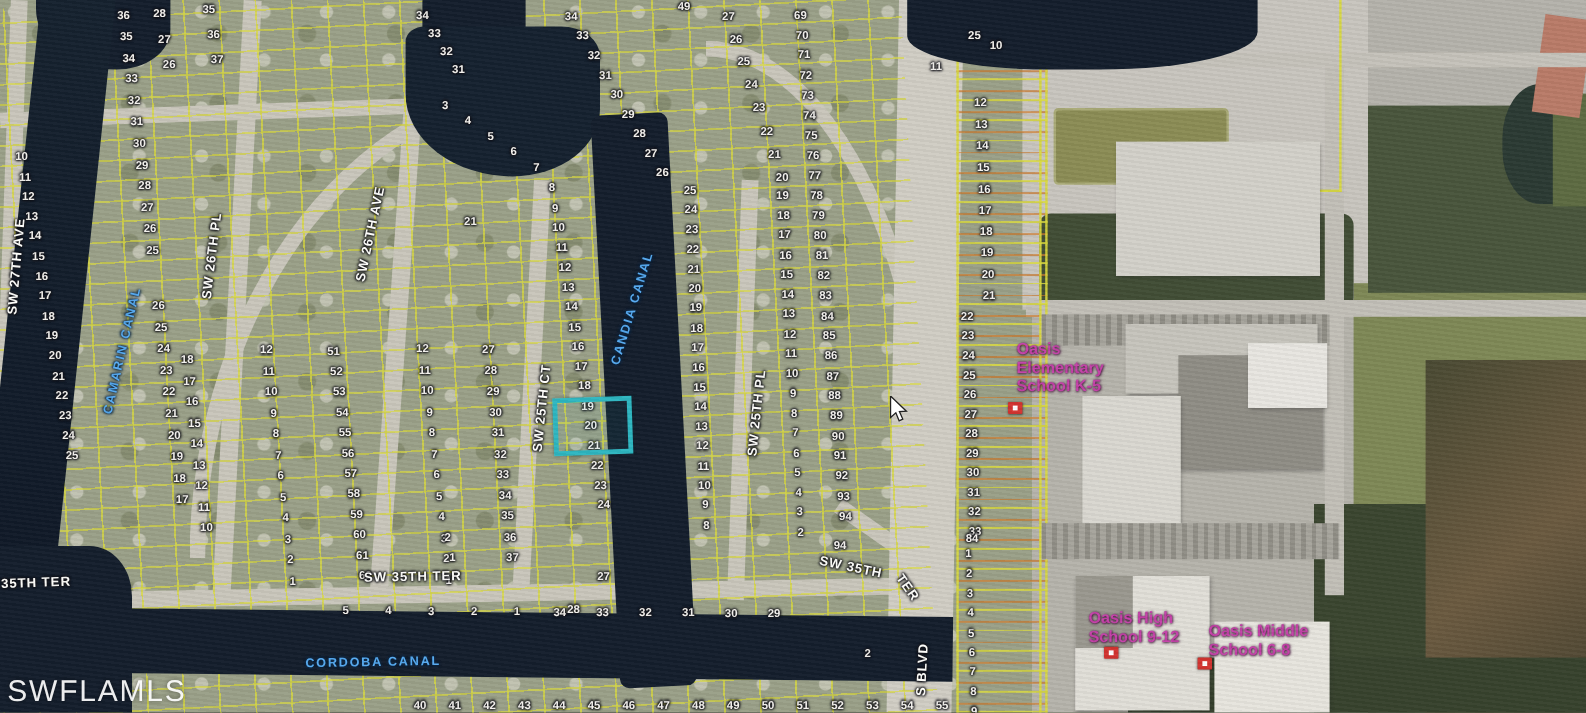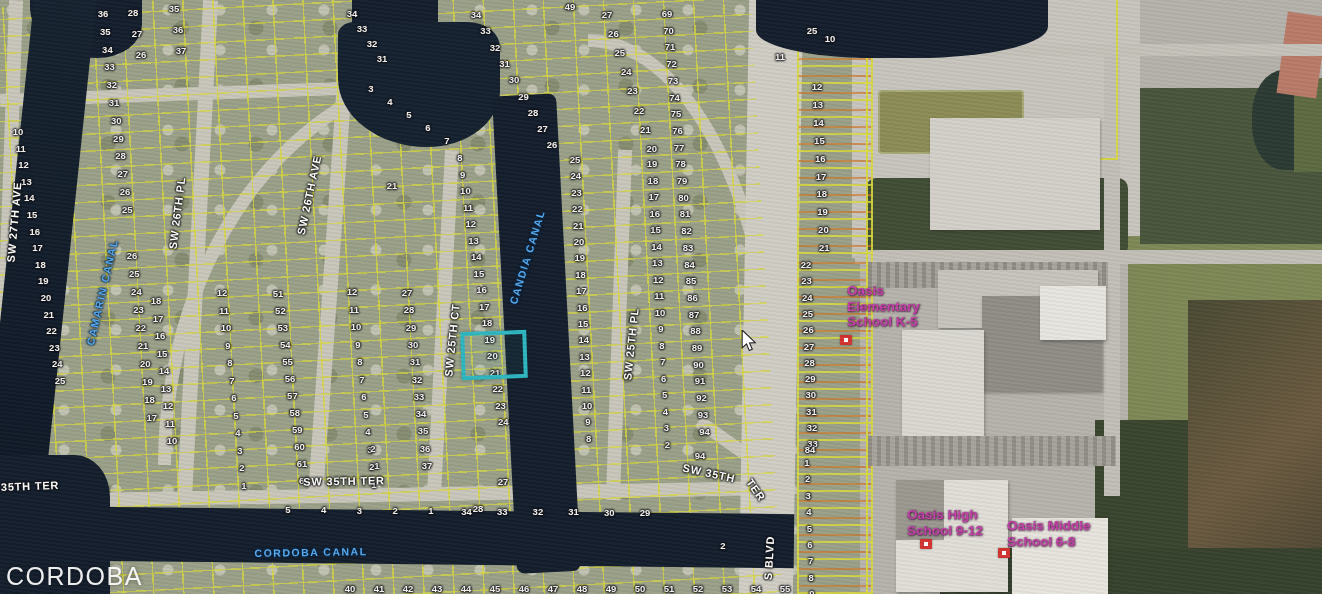--- a/index.html
+++ b/index.html
@@ -503,15 +503,15 @@
   <div id="hl"></div>
 
   <div class="zone" id="tex-grain"></div>
 
   <div id="cursor">
     <svg width="18" height="22" viewBox="0 0 12 16">
       <path d="M1 0 L1 13 L4.2 10.2 L6.2 15 L8.4 14 L6.4 9.4 L10.6 9.2 Z" fill="#ffffff" stroke="#222222" stroke-width="0.8"></path>
     </svg>
   </div>
 
-  <div id="wm">CORDOBA</div>
+  <div id="wm">SWFLAMLS</div>
 
 </div>
 
 </body></html>

